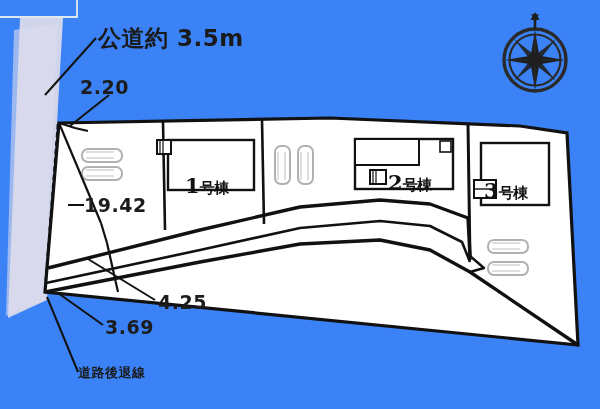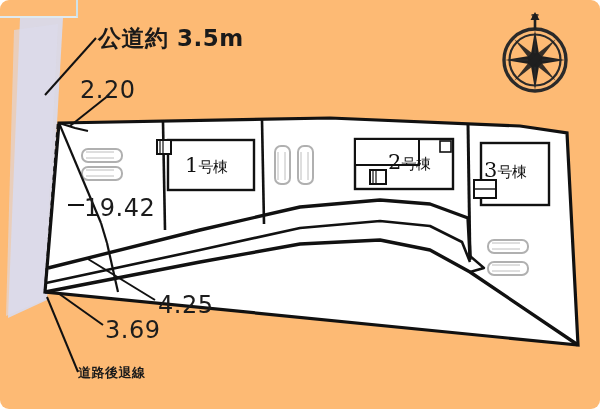--- a/index.html
+++ b/index.html
@@ -8,23 +8,22 @@
     padding: 0;
     background: #ffffff;
   }
   body {
     font-family: "DejaVu Sans", "Liberation Sans", sans-serif;
   }
   #plot-figure {
     position: relative;
     width: 600px;
     height: 409px;
-    background: #fdba74;
+    background: #3b82f6;
     overflow: hidden;
-    border-radius: 9px;
   }
   #plot-svg {
     position: absolute;
     left: 0;
     top: 0;
     width: 600px;
     height: 409px;
     display: block;
   }
   .txt {
@@ -34,42 +33,43 @@
     line-height: 1;
   }
   .txt-road-label {
     left: 98px;
     top: 27px;
     font-size: 23px;
     font-weight: 700;
     letter-spacing: 0.5px;
   }
   .txt-dim {
-    font-size: 24px;
-    font-weight: 400;
+    font-size: 19px;
+    font-weight: 700;
     color: #1c1c1c;
     letter-spacing: 0.5px;
   }
   .txt-dim-220  { left: 80px;  top: 78px; }
   .txt-dim-1187 { left: 84px;  top: 196px; }
   .txt-dim-320  { left: 158px; top: 293px; }
   .txt-dim-330  { left: 105px; top: 318px; }
   .txt-setback {
     left: 78px;
     top: 366px;
     font-size: 13px;
     font-weight: 700;
     letter-spacing: 0.5px;
   }
   .bldg-label {
     position: absolute;
     white-space: nowrap;
     color: #111111;
-    font-weight: 400;
+    font-weight: 700;
     line-height: 1;
+    margin-top: 20px;
   }
   .bldg-label .num {
     font-size: 21px;
     font-family: "DejaVu Serif", "Liberation Serif", serif;
   }
   .bldg-label .suffix {
     font-size: 15px;
     font-family: "DejaVu Sans", "Liberation Sans", sans-serif;
     letter-spacing: -0.5px;
   }

